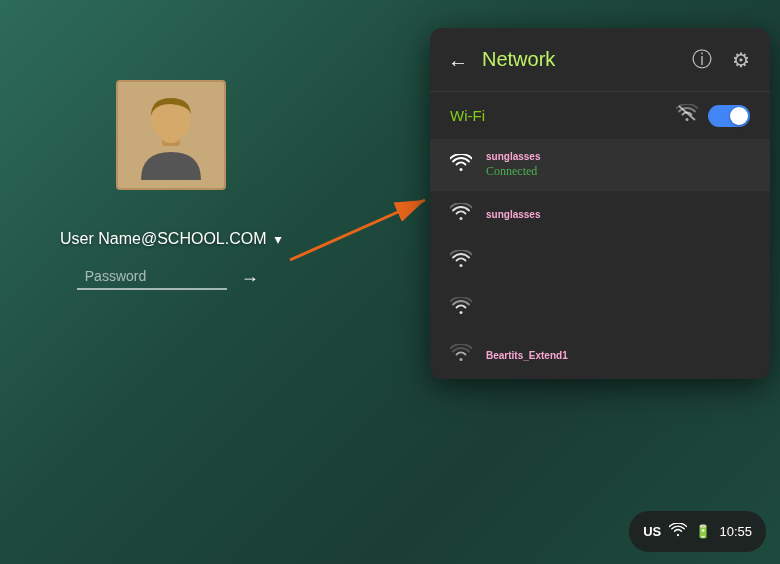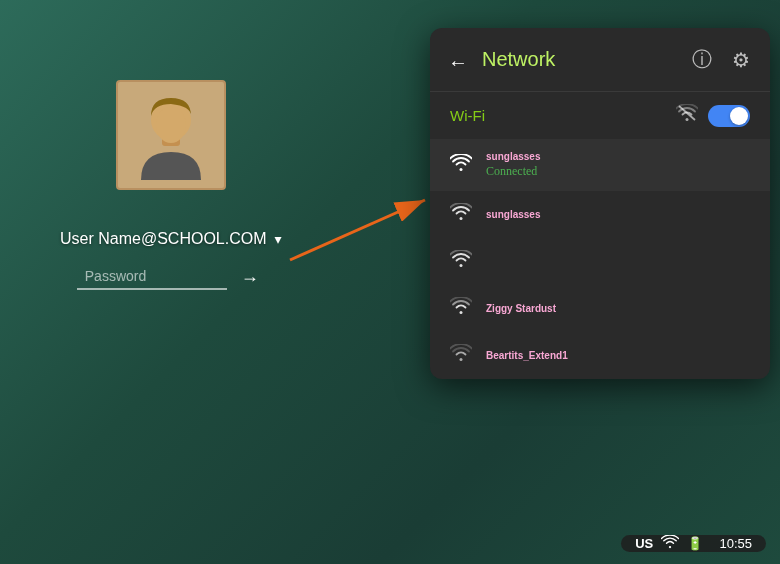--- a/index.html
+++ b/index.html
@@ -254,21 +254,21 @@
       color: #4caf50;
     }
 
     
     .status-bar {
       position: absolute;
       bottom: 12px;
       right: 14px;
       background: rgba(30,30,30,0.85);
       border-radius: 20px;
-      padding: 0 14px;
+      padding: 12px 14px;
       display: flex;
       align-items: center;
       gap: 8px;
       color: #ffffff;
       font-size: 13px;
       font-weight: 500;
     }
 
     .status-us {
       font-size: 13px;
@@ -279,21 +279,20 @@
       font-size: 14px;
     }
 
     .status-battery {
       font-size: 13px;
     }
 
     .status-time {
       font-size: 13px;
       font-weight: 500;
-      margin-left: 8px;
     }
   </style>
 </head>
 <body>
 
 <div class="bg"></div>
 
 <div class="login-area">
   <div class="avatar-container">
     <svg class="avatar-svg" viewBox="0 0 90 90" xmlns="http://www.w3.org/2000/svg">
@@ -401,23 +400,20 @@
 
     <div class="network-item">
       <span class="net-wifi-icon">
         <svg width="22" height="18" viewBox="0 0 22 18" fill="none" xmlns="http://www.w3.org/2000/svg">
           <path d="M11 14a1.5 1.5 0 100 3 1.5 1.5 0 000-3z" fill="rgba(255,255,255,0.85)"></path>
           <path d="M6.5 10.5C7.9 9.1 9.35 8.3 11 8.3s3.1.8 4.5 2.2" stroke="rgba(255,255,255,0.85)" stroke-width="1.8" fill="none" stroke-linecap="round"></path>
           <path d="M3 7.5C5.2 5.3 8 4 11 4s5.8 1.3 8 3.5" stroke="rgba(255,255,255,0.5)" stroke-width="1.8" fill="none" stroke-linecap="round"></path>
           <path d="M0 4.5C3 1.5 6.8 0 11 0s8 1.5 11 4.5" stroke="rgba(255,255,255,0.2)" stroke-width="1.8" fill="none" stroke-linecap="round"></path>
         </svg>
       </span>
-      <div class="network-info">
-        <div class="network-name">Ziggy Stardust</div>
-      </div>
     </div>
 
     <div class="network-item">
       <span class="net-wifi-icon weak-icon">
         <svg width="22" height="18" viewBox="0 0 22 18" fill="none" xmlns="http://www.w3.org/2000/svg">
           <path d="M11 14a1.5 1.5 0 100 3 1.5 1.5 0 000-3z" fill="rgba(255,255,255,0.6)"></path>
           <path d="M6.5 10.5C7.9 9.1 9.35 8.3 11 8.3s3.1.8 4.5 2.2" stroke="rgba(255,255,255,0.6)" stroke-width="1.8" fill="none" stroke-linecap="round"></path>
           <path d="M3 7.5C5.2 5.3 8 4 11 4s5.8 1.3 8 3.5" stroke="rgba(255,255,255,0.2)" stroke-width="1.8" fill="none" stroke-linecap="round"></path>
           <path d="M0 4.5C3 1.5 6.8 0 11 0s8 1.5 11 4.5" stroke="rgba(255,255,255,0.2)" stroke-width="1.8" fill="none" stroke-linecap="round"></path>
         </svg>

